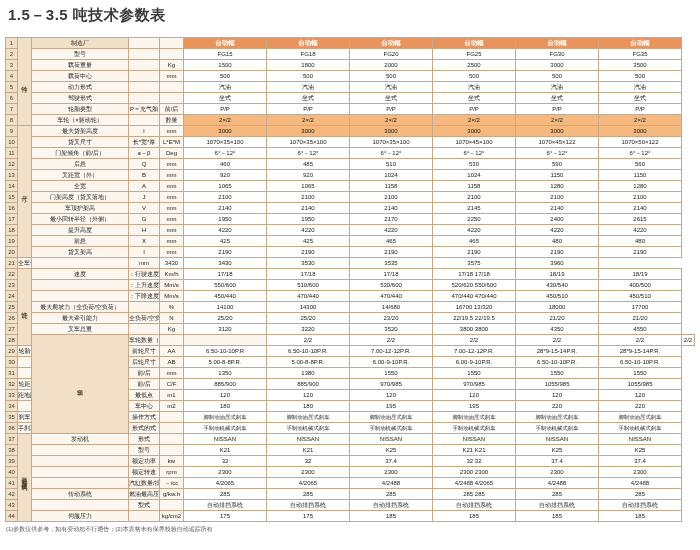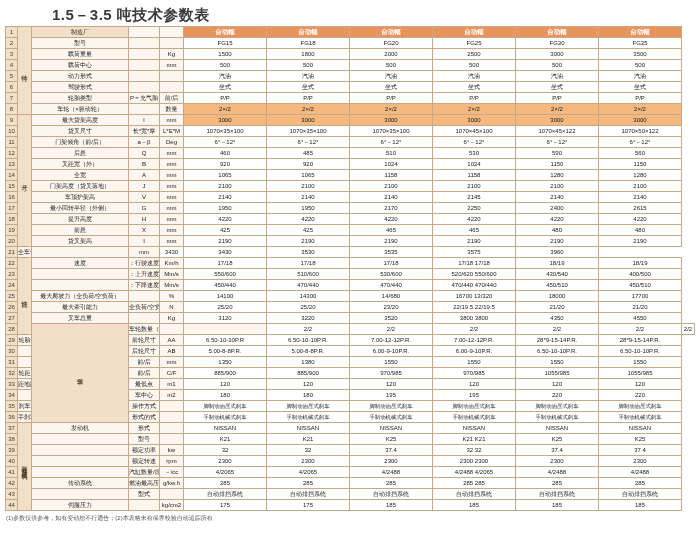--- a/index.html
+++ b/index.html
@@ -1,17 +1,17 @@
 <!DOCTYPE html>
 <html><head>
 <meta charset="utf-8">
 <style>
   html,body{margin:0;padding:0;background:#ffffff;}
   body{width:700px;height:550px;font-family:"Liberation Sans","DejaVu Sans",sans-serif;color:#1a1a1a;}
-  #title{font-size:15px;font-weight:bold;color:#3a3a3a;padding:6px 0 1px 8px;letter-spacing:0.5px;margin-left:44px;}
+  #title{font-size:15px;font-weight:bold;color:#3a3a3a;padding:6px 0 12px 8px;letter-spacing:0.5px;}
   table{border-collapse:collapse;width:690px;margin-left:5px;table-layout:fixed;}
   td{border:1px solid #c8a88a;font-size:6.0px;line-height:1.15;text-align:center;vertical-align:middle;padding:0;height:10px;overflow:hidden;white-space:nowrap;}
   .num{width:11px;background:#f2dfc8;color:#4a3a2a;}
   .cat{width:13px;background:#f2dfc8;color:#4a3a2a;}
   .lbl{width:96px;background:#fdf6ee;text-align:center;}
   .sub{width:30px;background:#fdf6ee;}
   .unit{width:23px;background:#fdf6ee;}
   .val{width:82px;background:#ffffff;}
   .hdr{background:#e8945c;color:#ffffff;font-weight:bold;font-size:6.5px;}
   .hdr2{background:#f2dfc8;}

